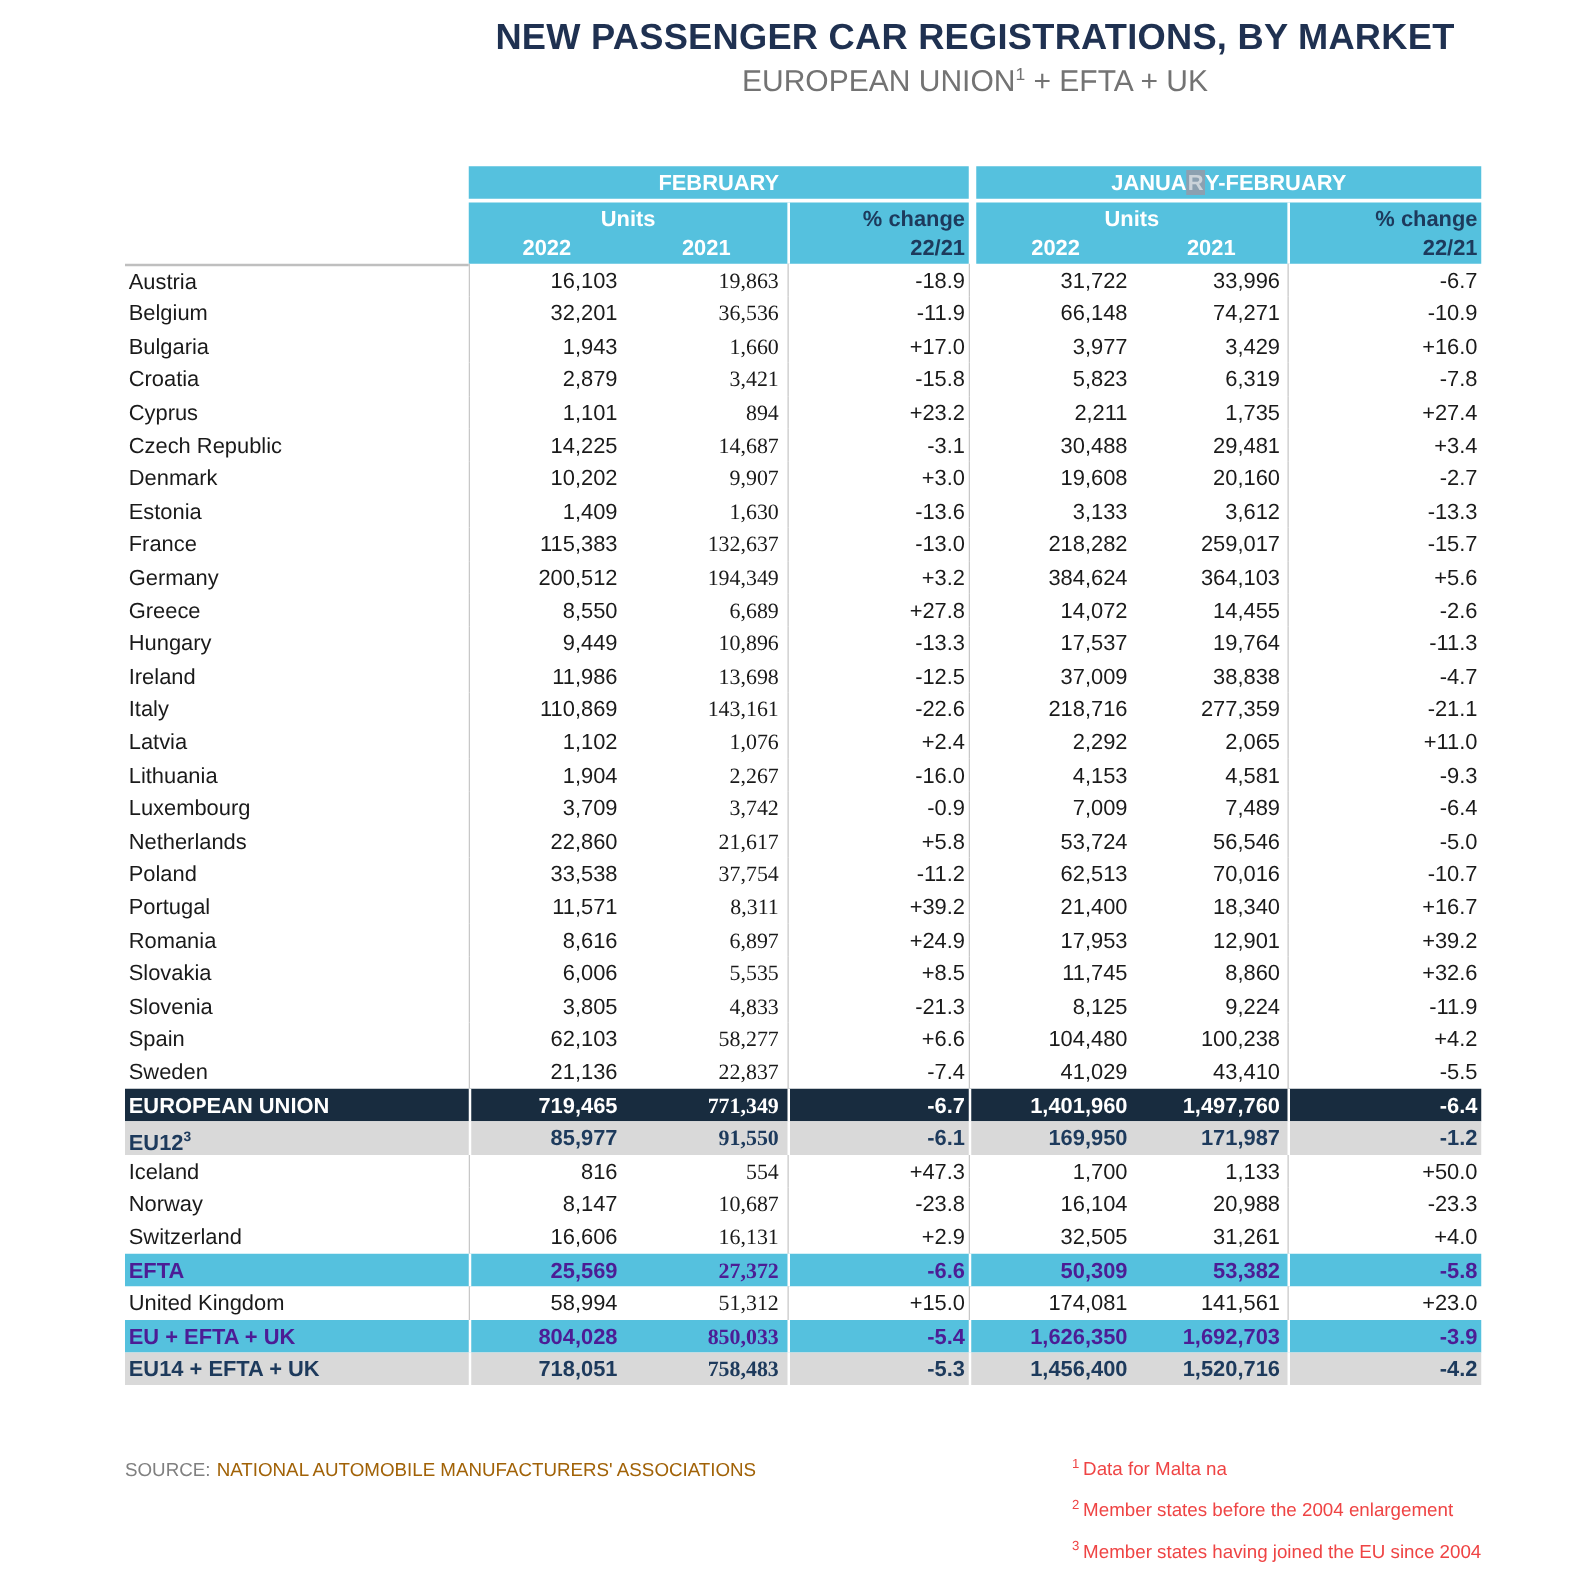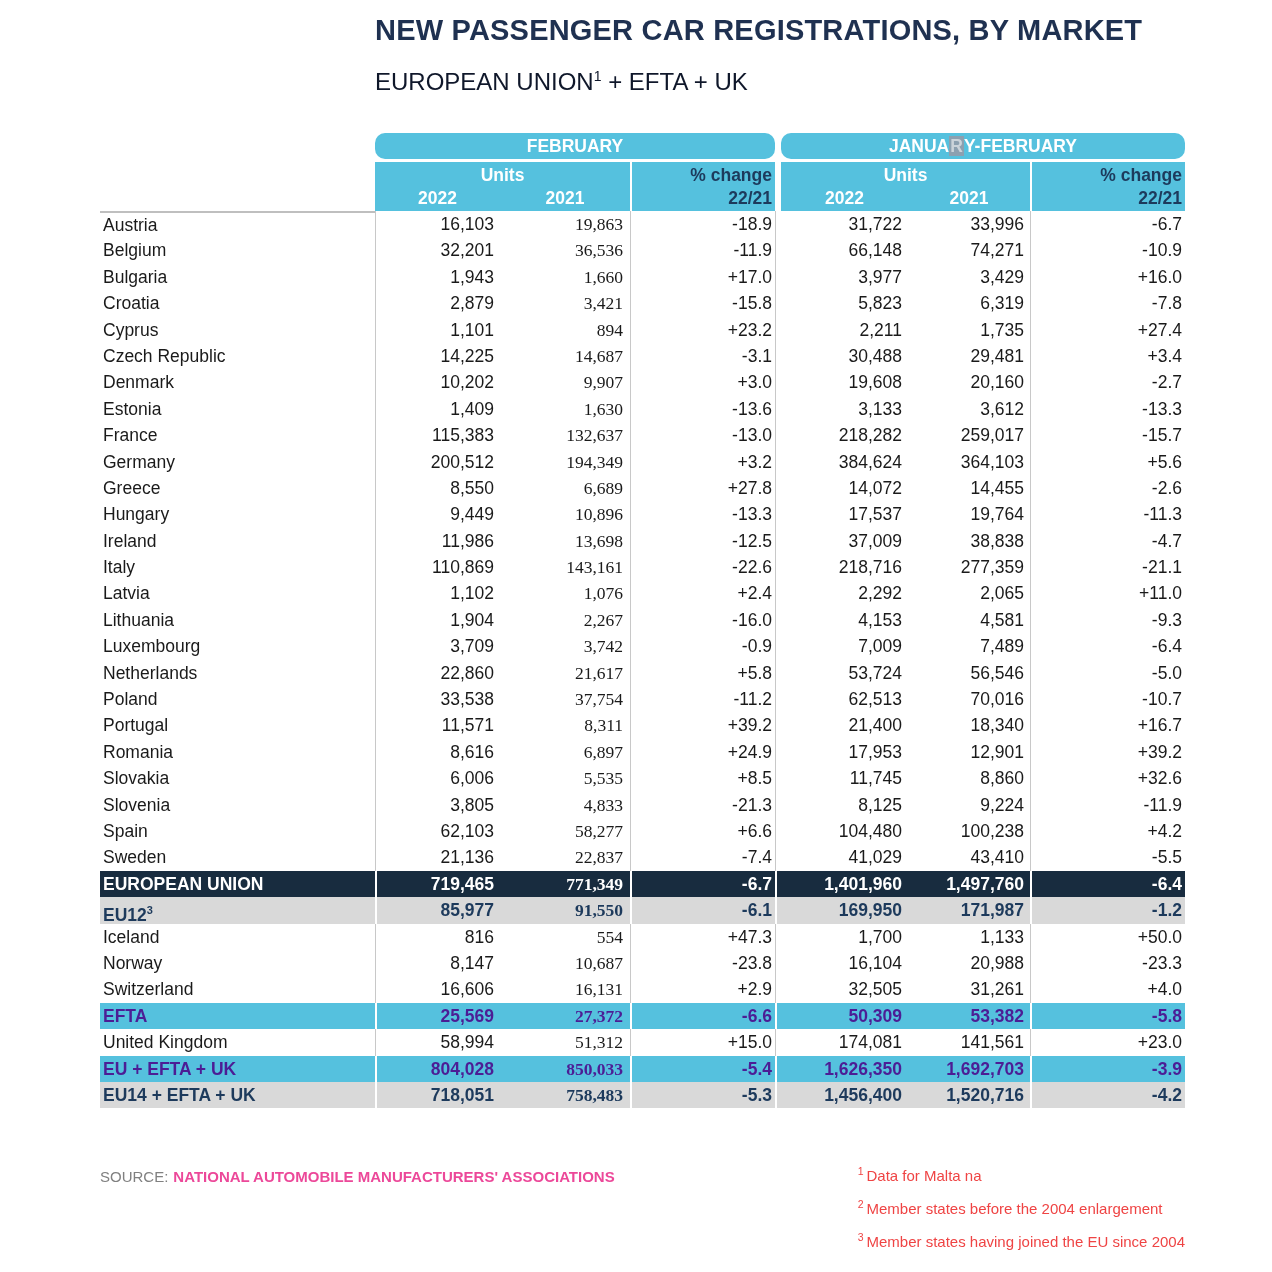--- a/index.html
+++ b/index.html
@@ -3,33 +3,33 @@
 <meta charset="utf-8">
 <style>
   * { margin:0; padding:0; box-sizing:border-box; }
   html,body { background:#ffffff; }
   body {
     width:1272px; height:1272px; position:relative; overflow:hidden;
     font-family:"Liberation Sans", sans-serif; color:#1a1a1a;
   }
 
   
-  .title-wrap { position:absolute; top:14px; left:375px; width:810px; }
+  .title-wrap { position:absolute; top:14px; left:375px; width:810px; text-align:center; }
   .main-title { font-size:29px; font-weight:bold; color:#1f3151; letter-spacing:.2px; }
-  .sub-title  { margin-top:21px; font-size:24px; color:#0f172a; }
+  .sub-title  { margin-top:4px; font-size:24px; color:#737373; }
   .sub-title sup { font-size:14px; vertical-align:super; }
 
   
   .table-wrap { position:absolute; top:133px; left:100px; width:1085px; }
   .grid-cols { display:grid; grid-template-columns:275px 125px 130px 145px 6px 127px 122px 155px; }
 
   .hrow-a { height:26px; }
   .h-group {
     background:#55c1de; color:#ffffff; font-weight:bold; font-size:17.5px;
-    text-align:center; line-height:26px; white-space:nowrap;border-radius:10px;
+    text-align:center; line-height:26px; white-space:nowrap;
   }
   .h-feb { grid-column:2/5; }
   .h-jf  { grid-column:6/9; }
   .hl-r  { background:#8ca0b0; color:#cbd3da; padding:0 1px; }
 
   .hgap-row { height:3px; }
 
   .hrow-bc { grid-template-rows:26px 23px; }
   .hcell { background:#55c1de; font-size:17.5px; font-weight:bold; white-space:nowrap; }
   .h-units  { grid-column:2/4; grid-row:1; color:#ffffff; text-align:center; line-height:26px; }
@@ -57,21 +57,21 @@
   .row-eu-dark   { background:#182c3f; color:#ffffff; font-weight:bold; }
   .row-gray-bold { background:#d9d9d9; color:#1d3a5c; font-weight:bold; }
   .row-blue-bold { background:#55c1de; color:#4c1d95; font-weight:bold; }
   .row-eu-dark .sep, .row-gray-bold .sep, .row-blue-bold .sep {
     border-left:2px solid #ffffff;
   }
 
   
   .source-line { position:absolute; left:100px; top:1168px; font-size:15px; color:#808080; white-space:nowrap; }
   .source-line .src-prefix { margin-right:5px; }
-  .source-line .src-body { font-weight:bold; color:#ec4899; }
+  .source-line .src-body { font-weight:normal; color:#a16207; }
   .footnotes { position:absolute; right:87px; top:1157px; text-align:left; font-size:15px; color:#ef4444; line-height:29px; }
   .footnotes sup { font-size:10.5px; vertical-align:super; margin-right:3px; }
 </style>
 </head>
 <body>
 
 <div class="title-wrap">
   <div class="main-title">NEW PASSENGER CAR REGISTRATIONS, BY MARKET</div>
   <div class="sub-title"><span>EUROPEAN UNION</span><sup>1</sup><span> + EFTA + UK</span></div>
 </div>

